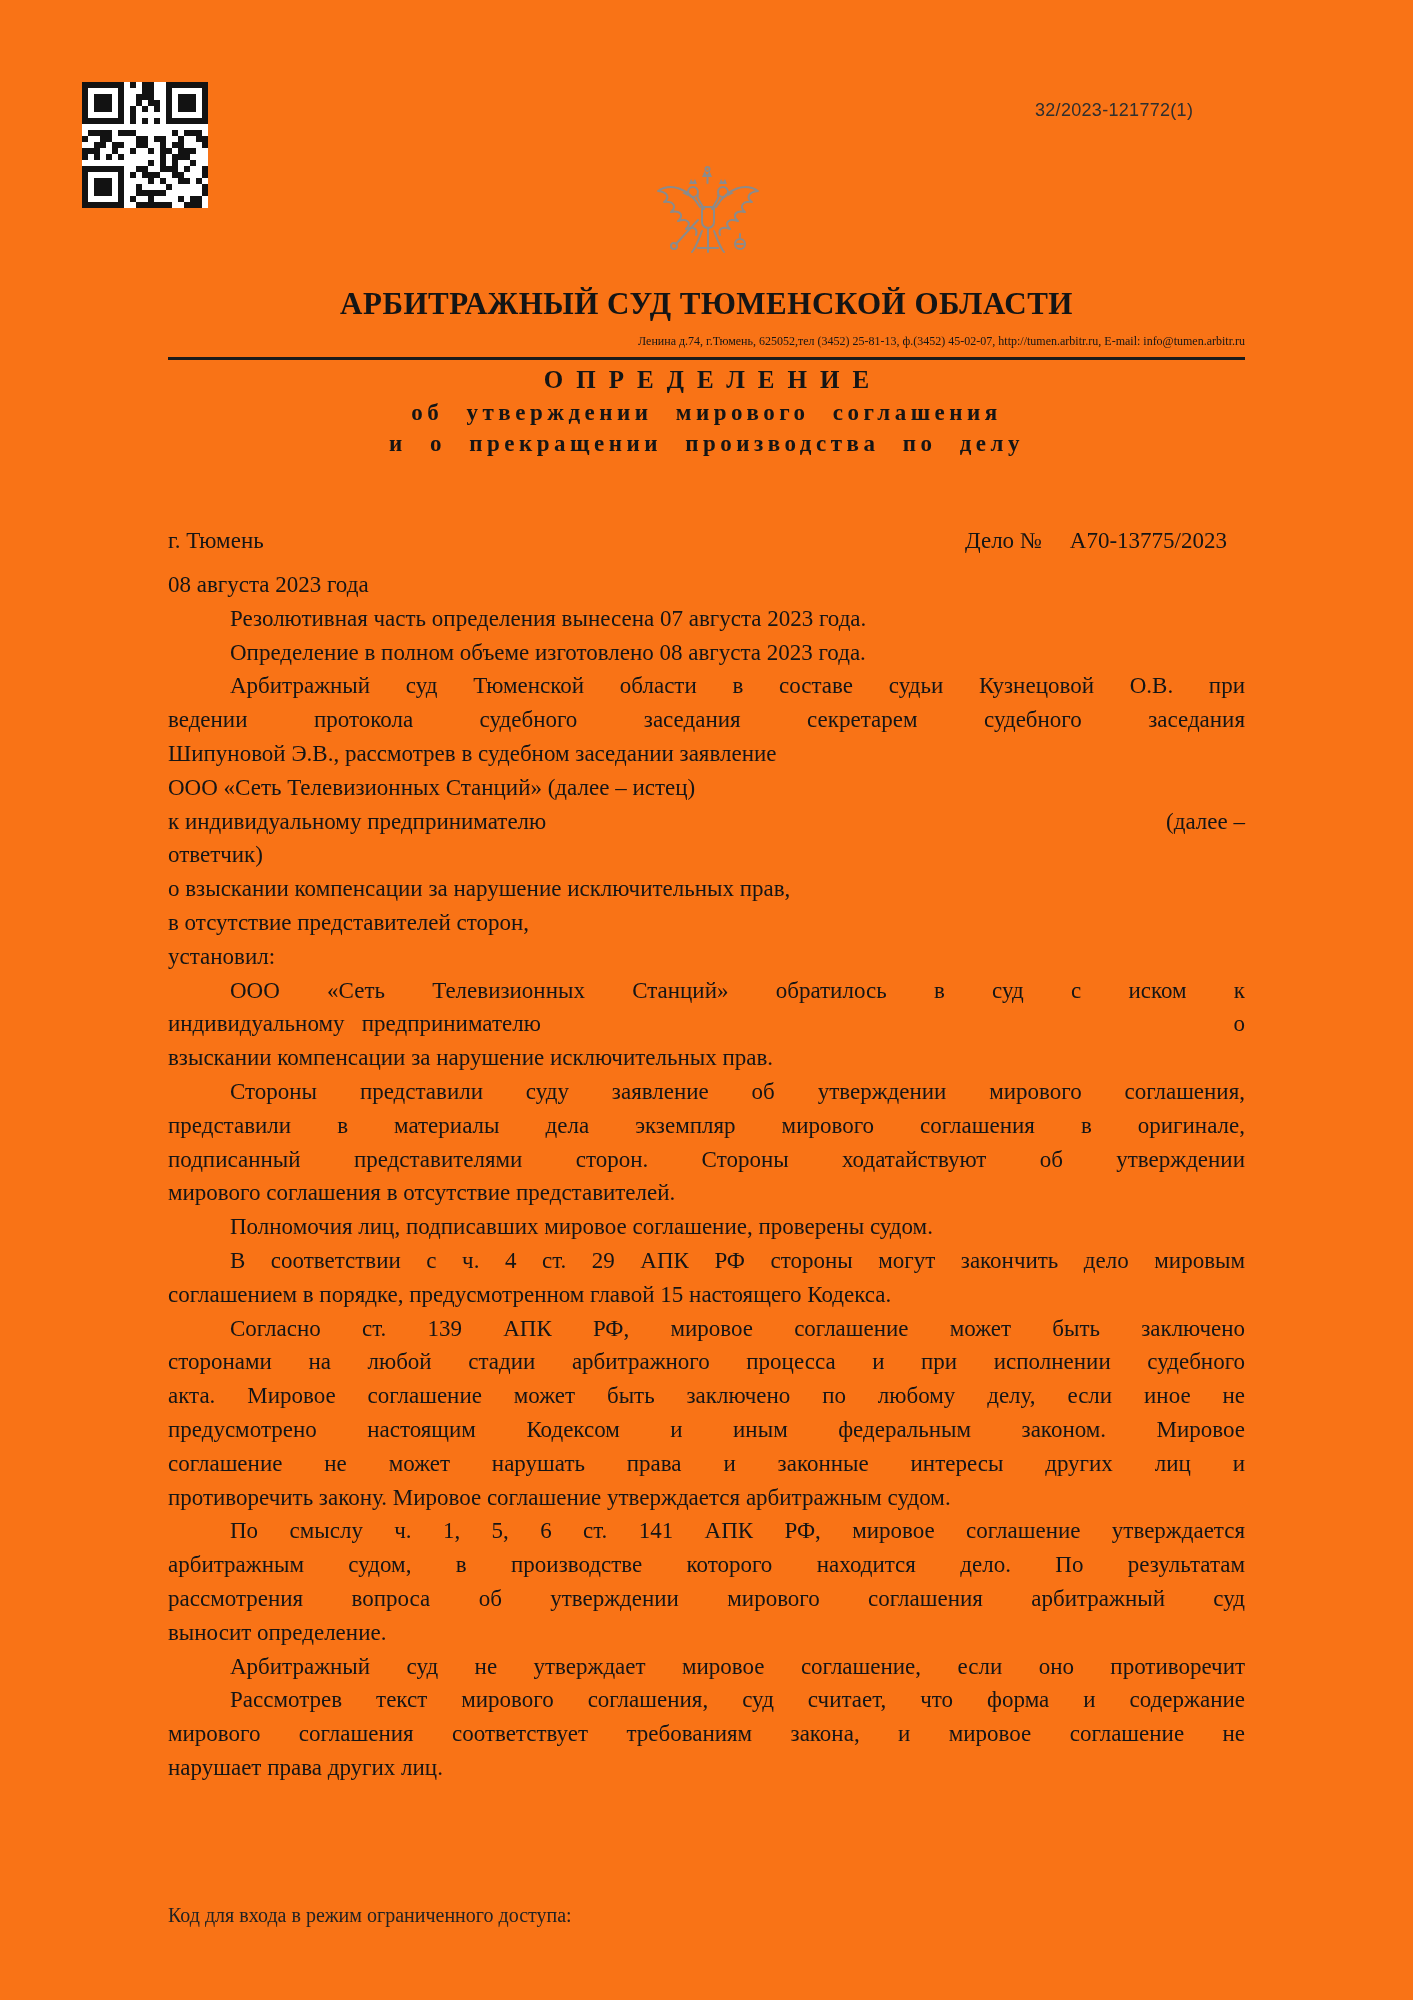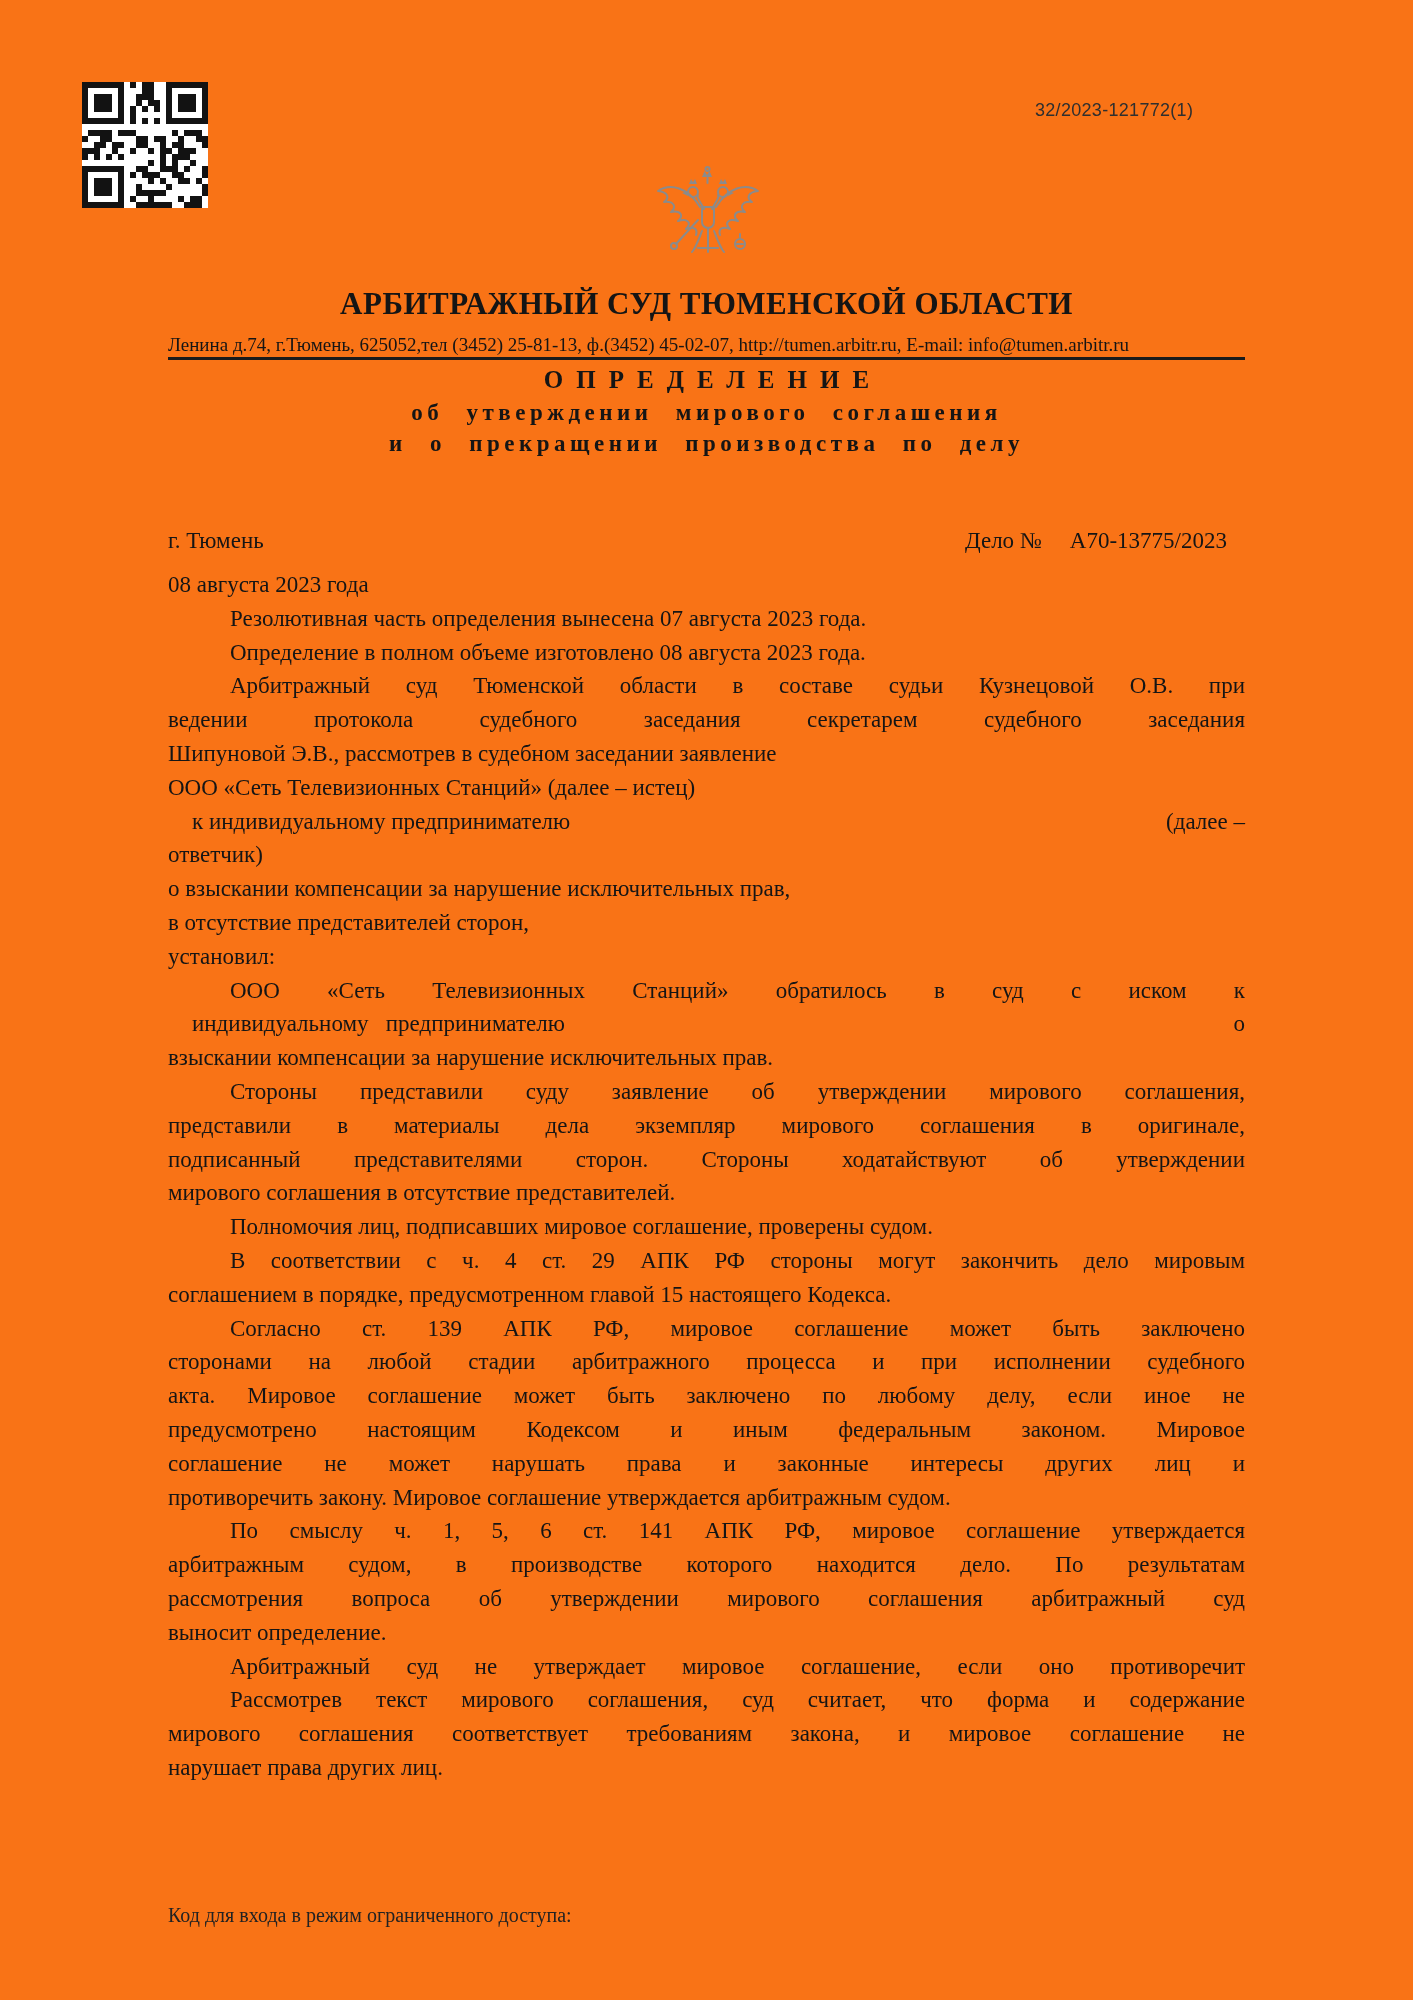--- a/index.html
+++ b/index.html
@@ -18,21 +18,21 @@
     font-family:"Liberation Sans", sans-serif;
     font-size:18px;color:#2f2f2f;letter-spacing:0.3px;
   }
   .emblem{position:absolute;left:648px;top:164px;width:120px;height:112px;}
   .court-name{
     position:absolute;left:0;top:286px;width:1413px;
     text-align:center;font-size:31px;font-weight:700;letter-spacing:0.5px;
   }
   .address{
     position:absolute;left:168px;top:334px;width:1077px;
-    text-align:left;font-size:19px;white-space:nowrap;
+    text-align:right;font-size:12px;white-space:nowrap;
   }
   .rule{position:absolute;left:168px;top:357px;width:1077px;height:3px;background:#1b1b1b;}
   .main-title{
     position:absolute;left:0;top:366px;width:1413px;text-align:center;
     font-size:25px;font-weight:700;letter-spacing:13px;padding-left:13px;box-sizing:border-box;
   }
   .subtitle{
     position:absolute;left:0;width:1413px;text-align:center;
     font-size:23px;font-weight:700;letter-spacing:4.5px;word-spacing:13px;
   }
@@ -45,21 +45,21 @@
   }
   .case-right{margin-right:18px;}
   .case-right .num{margin-left:28px;}
   .doc-body{
     position:absolute;left:168px;top:568px;width:1077px;
     font-size:23px;line-height:33.8px;
   }
   .line{min-height:33.8px;white-space:pre-wrap;}
   .line.indent{text-indent:62px;}
   .line.justify{text-align:justify;text-align-last:justify;}
-  .line.split{display:flex;justify-content:space-between;margin-left:24px;}
+  .line.split{display:flex;justify-content:space-between;}
   .footer-note{
     position:absolute;left:168px;top:1904px;
     font-size:20px;color:#222;
   }
 </style>
 </head>
 <body>
 
 <div class="page">
 

